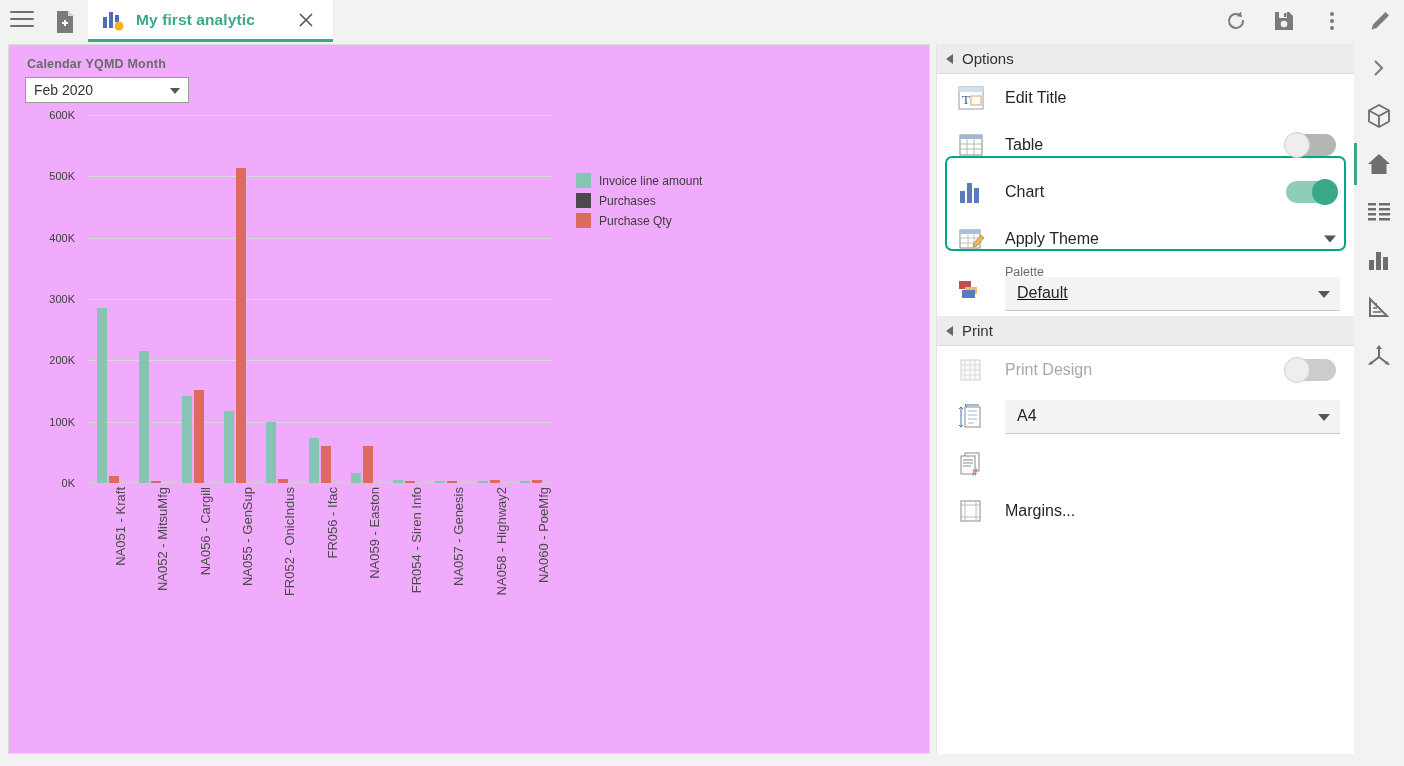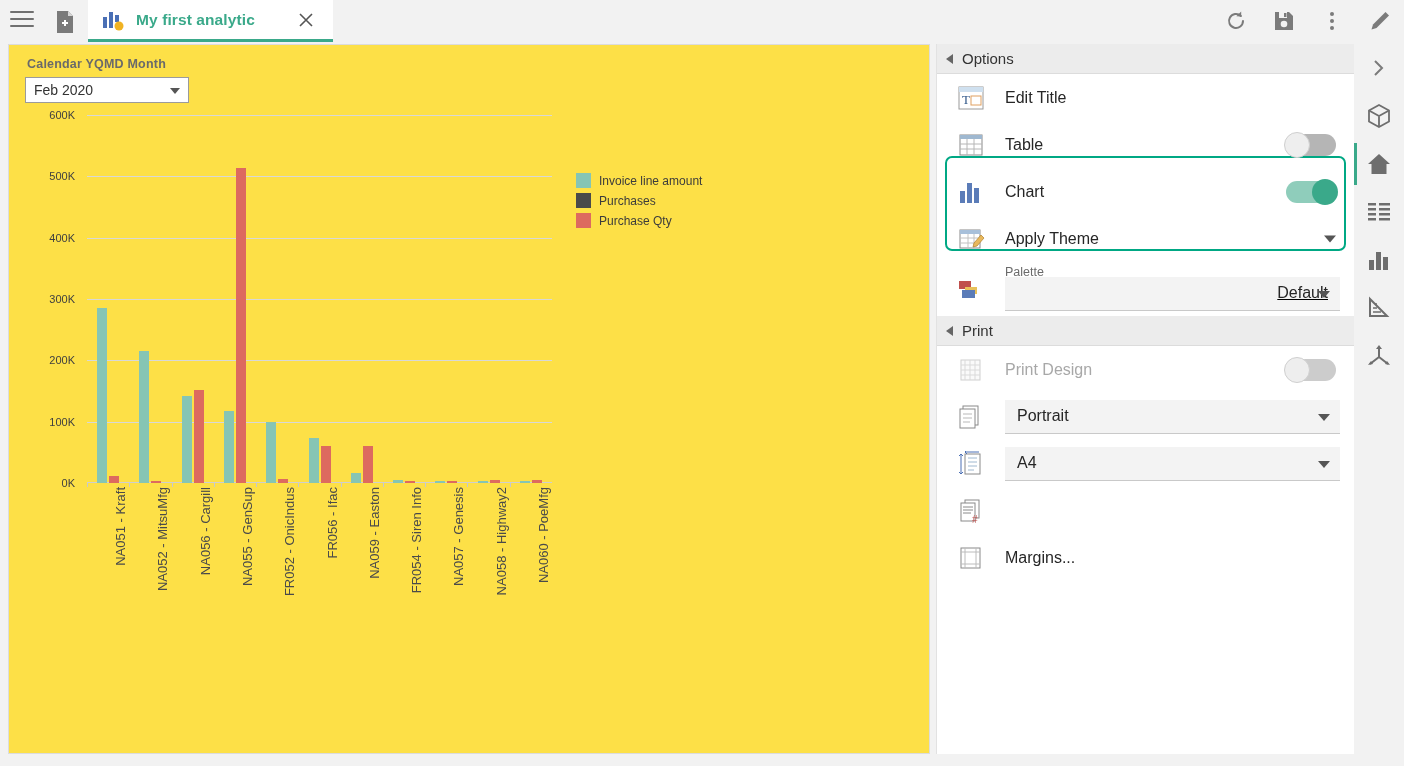--- a/index.html
+++ b/index.html
@@ -48,21 +48,21 @@
   .topright {
     position: absolute; right: 0; top: 0; height: 42px;
     display: flex; align-items: center;
   }
   .tr-btn { width: 48px; height: 42px; display: flex; align-items: center; justify-content: center; cursor: pointer; }
 
   
   .canvas {
     position: absolute; left: 8px; top: 44px;
     width: 922px; height: 710px;
-    background: #fde047;
+    background: #f0abfc;
     border: 1px solid #dcdcdc;
     overflow: hidden;
   }
   .filter-label {
     position: absolute; left: 18px; top: 12px;
     font-size: 12.5px; font-weight: bold; color: #6a6a6a;
     letter-spacing: .2px;
   }
   .filter-select {
     position: absolute; left: 16px; top: 32px;
@@ -437,21 +437,21 @@
 
   <div class="dd-row" style="height:54px;text-decoration:underline;">
     <div class="opt-icon">
       <svg width="28" height="26" viewBox="0 0 28 26">
         <rect x="2" y="5" width="12" height="8" fill="#c0504d"></rect>
         <rect x="8" y="11" width="12" height="7" fill="#e8c15a"></rect>
         <rect x="5" y="14" width="13" height="8" fill="#5b7cb8"></rect>
       </svg>
     </div>
     <div class="palette-label">Palette</div>
-    <div class="dd" style="margin-top:9px;justify-content:flex-end;">
+    <div class="dd" style="margin-top:9px;">
       <span>Default</span>
       <span class="caret"></span>
     </div>
   </div>
 
   <div class="section-header">
     <span class="tri"></span>
     <span>Print</span>
   </div>
 
@@ -461,33 +461,20 @@
         <rect x="4" y="3" width="19" height="20" fill="#fafafa" stroke="#cfcfcf"></rect>
         <path d="M8 3 v20 M13 3 v20 M18 3 v20 M4 8 h19 M4 13 h19 M4 18 h19" stroke="#dadada"></path>
       </svg>
     </div>
     <div class="opt-label disabled">Print Design</div>
     <div class="toggle off disabled">
         <div class="knob"></div>
       </div>
   </div>
 
-  <div class="dd-row">
-    <div class="opt-icon">
-      <svg width="28" height="26" viewBox="0 0 28 26">
-        <rect x="6" y="2" width="15" height="19" fill="#fff" stroke="#8a8a8a"></rect>
-        <rect x="3" y="5" width="15" height="19" fill="#fff" stroke="#8a8a8a"></rect>
-        <path d="M6 10 h9 M6 14 h9 M6 18 h7" stroke="#b9b9b9"></path>
-      </svg>
-    </div>
-    <div class="dd">
-      <span>Portrait</span>
-      <span class="caret"></span>
-    </div>
-  </div>
 
   <div class="dd-row">
     <div class="opt-icon">
       <svg width="28" height="26" viewBox="0 0 28 26">
         <rect x="8" y="3" width="15" height="20" fill="#fff" stroke="#8a8a8a"></rect>
         <path d="M11 7 h9 M11 11 h9 M11 15 h9 M11 19 h6" stroke="#9fb8d0"></path>
         <path d="M4 4 v18 M2 5 l2-2 2 2 M2 21 l2 2 2-2" stroke="#4a6fb5" fill="none"></path>
         <path d="M9 1 h13 M10 -1 l-2 2 2 2" stroke="#4a6fb5" fill="none"></path>
       </svg>
     </div>

